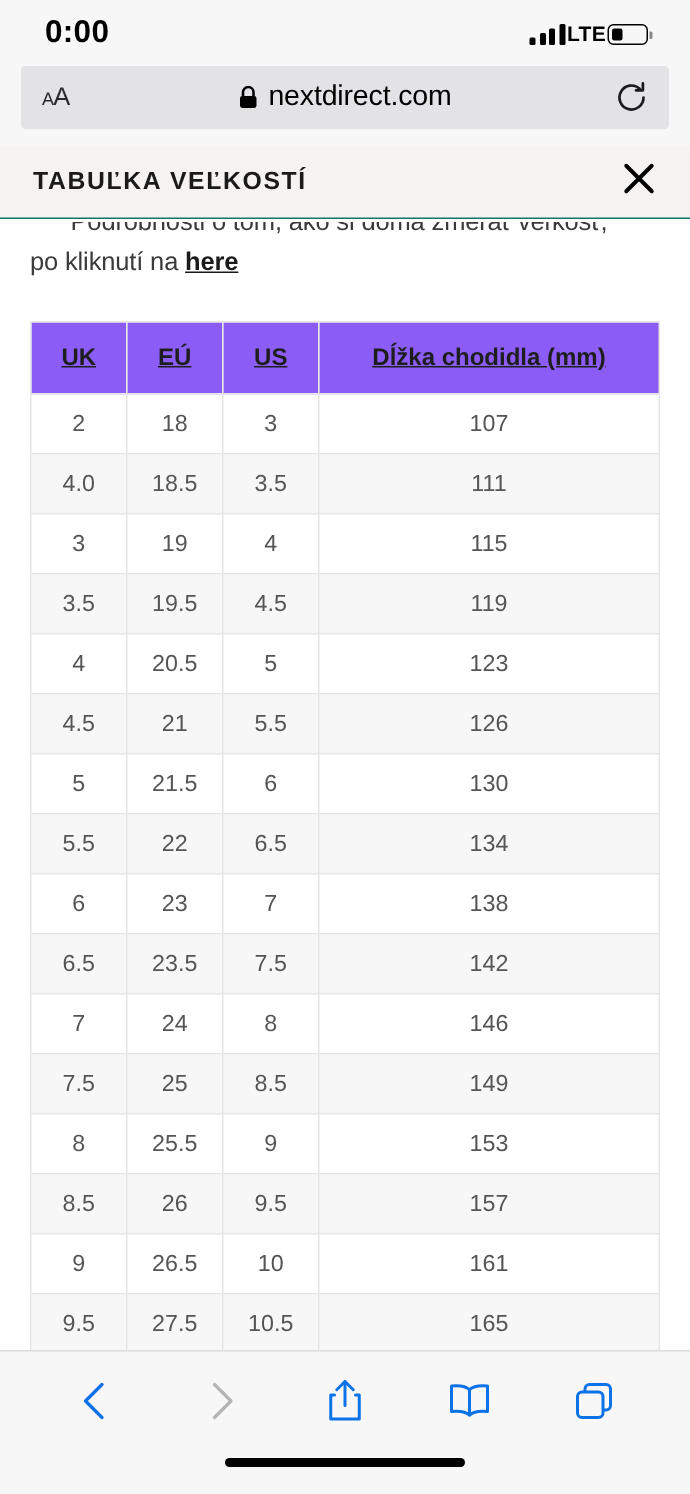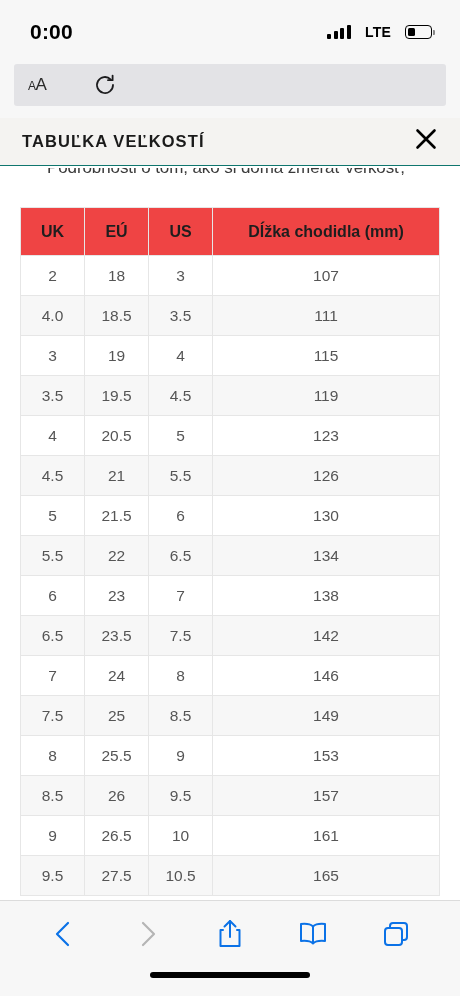--- a/index.html
+++ b/index.html
@@ -6,26 +6,26 @@
   html, body {
     width: 460px; height: 996px;
     background: #ffffff;
     font-family: "Liberation Sans", sans-serif;
     overflow: hidden;
   }
   .phone { position: relative; width: 460px; height: 996px; background: #ffffff; display: flex; flex-direction: column; }
 
   
   .status-bar {
-    height: 64px; background: #f7f7f7;
+    height: 44px; background: #f7f7f7;
     display: flex; align-items: center; justify-content: space-between;
     padding: 0 28px 0 30px; flex: 0 0 auto;
   }
   .status-time { font-size: 21px; font-weight: 700; color: #000; letter-spacing: .2px; }
-  .status-right { display: flex; align-items: center; gap: 14px; }
+  .status-right { display: flex; align-items: flex-end; gap: 1px; }
   .signal { display: flex; align-items: flex-end; gap: 2.5px; height: 14px; }
   .signal i { display: block; width: 4px; background: #000; border-radius: 1px; }
   .signal i:nth-child(1) { height: 5px; }
   .signal i:nth-child(2) { height: 8px; }
   .signal i:nth-child(3) { height: 11px; }
   .signal i:nth-child(4) { height: 14px; }
   .lte-label { font-size: 14px; font-weight: 700; color: #000; letter-spacing: .2px; }
   .battery { position: relative; width: 27px; height: 14px; border: 1.6px solid #000; border-radius: 4px; padding: 1.6px; }
   .battery::after { content: ""; position: absolute; right: -4px; top: 4px; width: 2.2px; height: 5px; background: #000; border-radius: 0 1px 1px 0; opacity: .45; }
   .battery-fill { height: 100%; background: #000; border-radius: 1.5px; }
@@ -69,21 +69,21 @@
   }
   table.size-table th, table.size-table td {
     border: 1px solid #e6e6e6;
     text-align: center;
     font-size: 15.5px;
     height: 40px;
     color: #555;
     font-weight: 400;
   }
   table.size-table thead th {
-    background: #ef4444; color: #1e1e1e; font-weight: 700; height: 48px; font-size: 16px;
+    background: #8b5cf6; color: #1e1e1e; font-weight: 700; height: 48px; font-size: 16px; text-decoration: underline;
   }
   table.size-table thead th.col-len { font-size: 16px; }
   table.size-table tbody tr:nth-child(even) { background: #f7f7f7; }
   table.size-table tbody tr:nth-child(odd) { background: #ffffff; }
   col.c-uk, col.c-eu, col.c-us { width: 64px; }
 
   
   .toolbar {
     flex: 0 0 auto; height: 66px; background: #f7f7f7;
     border-top: 1px solid #dcdcdc;
@@ -111,20 +111,29 @@
       <div class="lte-label">LTE</div>
       <div class="battery">
         <div class="battery-fill" id="battery-fill" style="width: 35%;"></div>
       </div>
     </div>
   </div>
 
   <div class="url-bar-wrap">
     <div class="url-bar">
       <div class="aa-btn"><small>A</small><span title="AA">A</span></div>
+      <div class="url-center">
+        <span class="lock-icon">
+          <svg width="13" height="16" viewBox="0 0 13 16">
+              <path d="M3 7V4.5a3.5 3.5 0 0 1 7 0V7" fill="none" stroke="#000" stroke-width="1.7"></path>
+              <rect x="1" y="7" width="11" height="8" rx="1.6" fill="#000"></rect>
+            </svg>
+        </span>
+        <span class="url-text">nextdirect.com</span>
+      </div>
       <div class="reload-btn">
         <svg width="22" height="22" viewBox="0 0 22 22">
             <path d="M19 11a8 8 0 1 1-2.4-5.7" fill="none" stroke="#1c1c1e" stroke-width="1.8" stroke-linecap="round"></path>
             <path d="M18.6 1.6v4.6h-4.6" fill="none" stroke="#1c1c1e" stroke-width="1.8" stroke-linecap="round" stroke-linejoin="round"></path>
           </svg>
       </div>
     </div>
   </div>
 
   <div class="modal-header">
@@ -133,20 +142,23 @@
       <svg width="24" height="24" viewBox="0 0 24 24">
           <path d="M3.5 3.5 20.5 20.5M20.5 3.5 3.5 20.5" stroke="#000" stroke-width="2.6" stroke-linecap="round"></path>
         </svg>
     </div>
   </div>
 
   <div class="content">
     <div class="intro-text">
       <div class="intro-line-clipped">
         <span>Podrobnosti o tom, ako si doma zmerať veľkosť, nájdete</span>
+      </div>
+      <div>
+        <span>po kliknutí na </span><a class="intro-link" href="#">here</a>
       </div>
     </div>
 
     <table class="size-table">
       <colgroup>
         <col class="c-uk">
           <col class="c-eu">
           <col class="c-us">
           <col>
       </colgroup>

